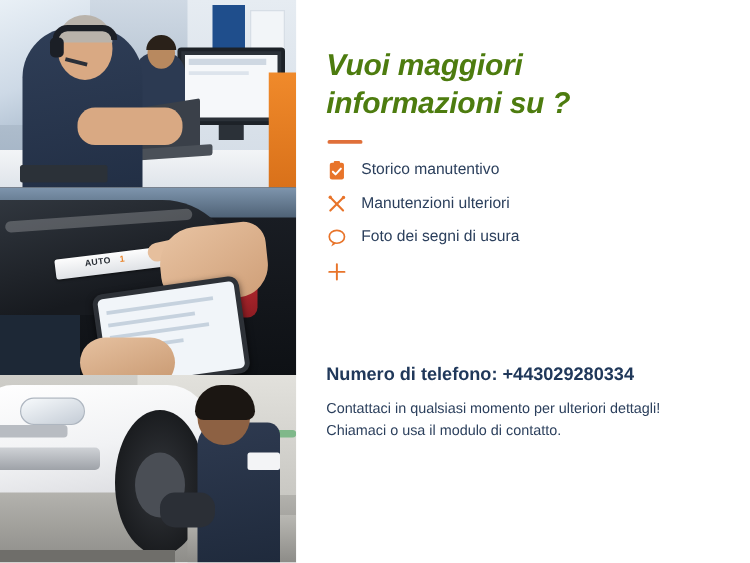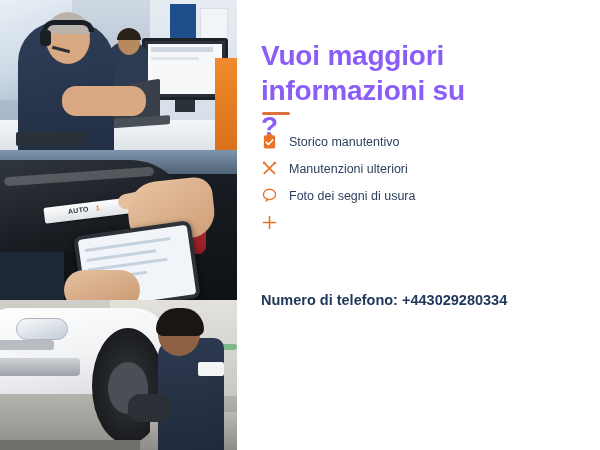--- a/index.html
+++ b/index.html
@@ -95,26 +95,26 @@
   .p3 .badge3{position:absolute;left:198px;top:62px;width:26px;height:14px;border-radius:2px;background:#f3f4f6;}
   .p3 .glove{position:absolute;left:128px;top:94px;width:44px;height:28px;border-radius:12px;background:#2b2f36;}
   .p3 .lift{position:absolute;left:0;top:140px;width:140px;height:10px;background:#6f6e6a;}
   .p3 .bench{position:absolute;left:150px;top:112px;width:87px;height:38px;background:linear-gradient(180deg,#b9b8b3,#8d8c88);}
   .p3 .green{position:absolute;left:208px;top:44px;width:29px;height:6px;border-radius:3px;background:#7fb88a;}
 
   
   .content{flex:1;position:relative;padding:0;background:#ffffff;}
 
   .headline{position:absolute;left:24px;top:38px;width:210px;
-    font-size:28px;line-height:1.26;font-weight:bold;color:#8b5cf6;letter-spacing:-.2px;}
+    font-size:24px;line-height:1.26;font-weight:bold;color:#4d7c0f;letter-spacing:-.2px;font-style:italic;}
   .rule{position:absolute;left:25px;top:112px;width:28px;height:3px;background:#e0703a;border-radius:2px;}
 
   
   .list{position:absolute;left:24px;top:128px;width:215px;}
-  .li{display:flex;align-items:center;height:27px;}
+  .li{display:flex;height:27px;}
   .li .ic{width:17px;height:17px;flex:0 0 17px;margin-right:11px;position:relative;}
   .li .lbl{font-size:12.5px;color:#2b3f5c;white-space:nowrap;}
 
   
   .phone{position:absolute;left:24px;top:292px;font-size:14.5px;font-weight:bold;color:#20385a;white-space:nowrap;}
   .sub{position:absolute;left:24px;top:318px;font-size:11.5px;line-height:1.58;color:#2b3f5c;white-space:nowrap;}
 </style>
 </head>
 <body>
 
@@ -238,15 +238,19 @@
         <span class="ic">
           <svg viewBox="0 0 24 24" width="17" height="17">
             <path d="M12 3.4v17.2M3.4 12h17.2" stroke="#e8742a" stroke-width="2.2" stroke-linecap="round"></path>
           </svg>
         </span>
       </div>
 
     </div>
 
     <div class="phone">Numero di telefono: +443029280334</div>
+    <div class="sub">
+      <div>Contattaci in qualsiasi momento per ulteriori dettagli!</div>
+      <div>Chiamaci o usa il modulo di contatto.</div>
+    </div>
 
   </div>
 </div>
 
 </body></html>

